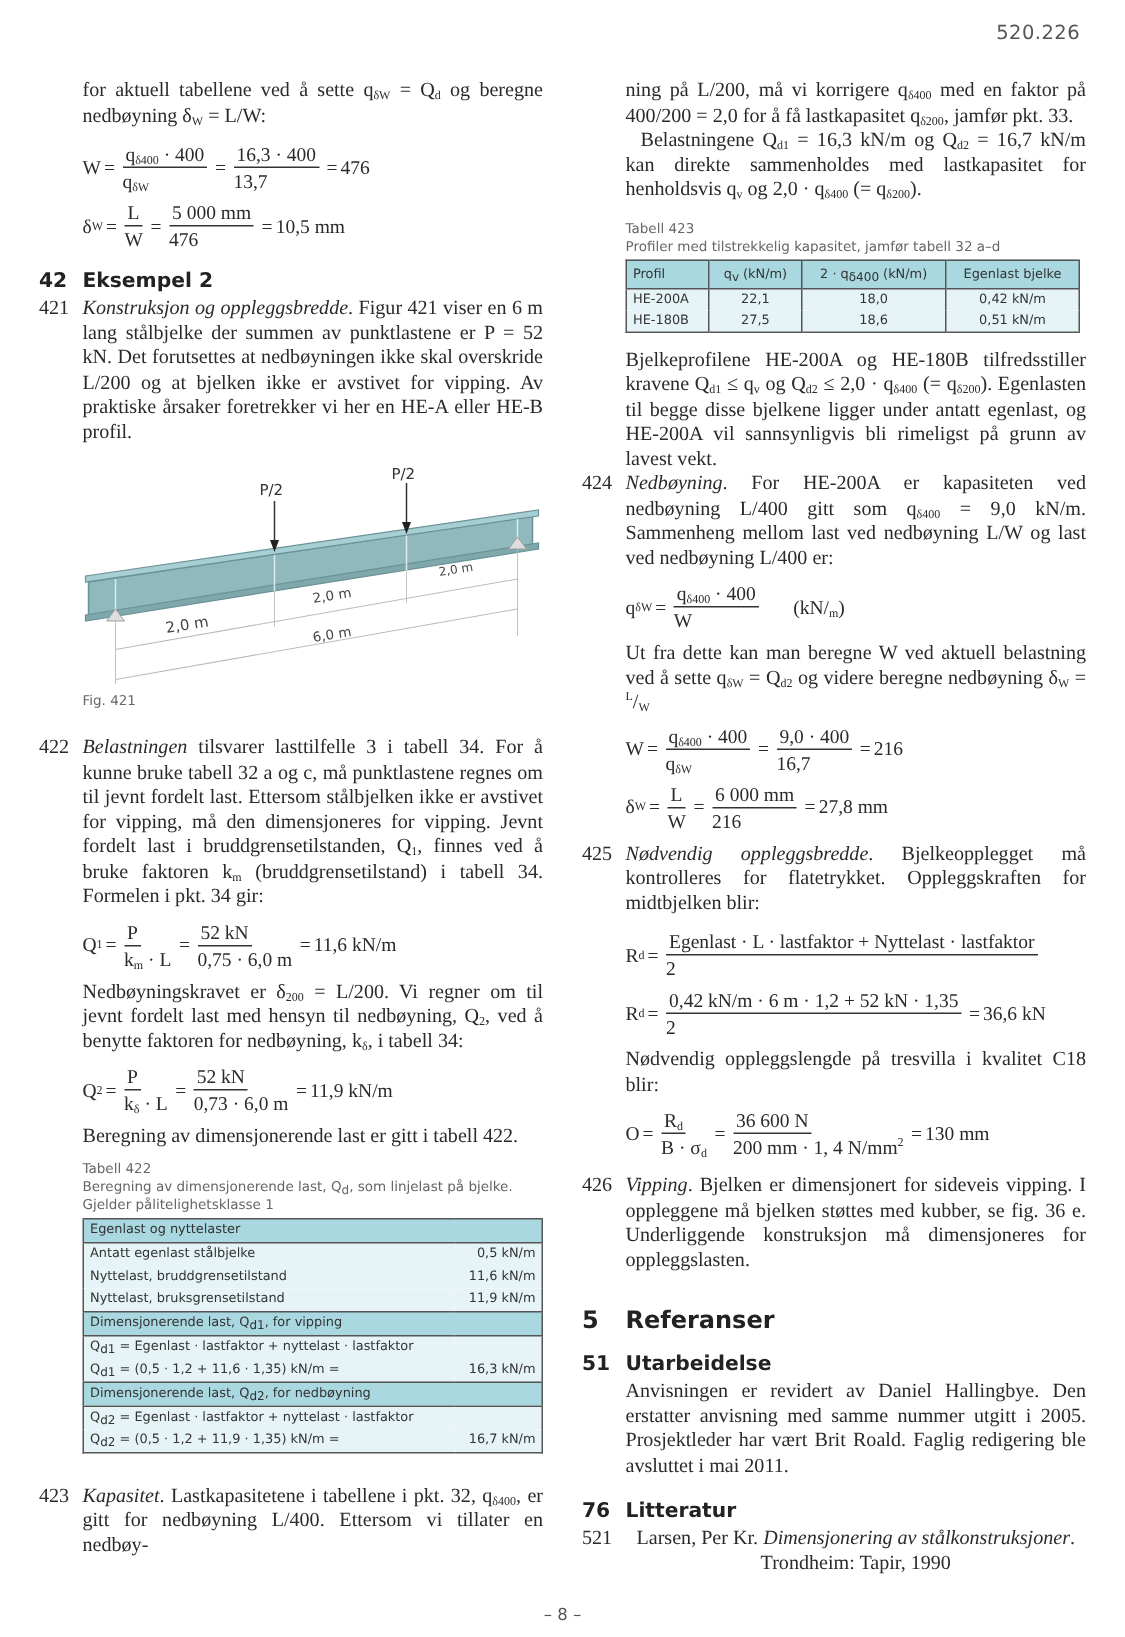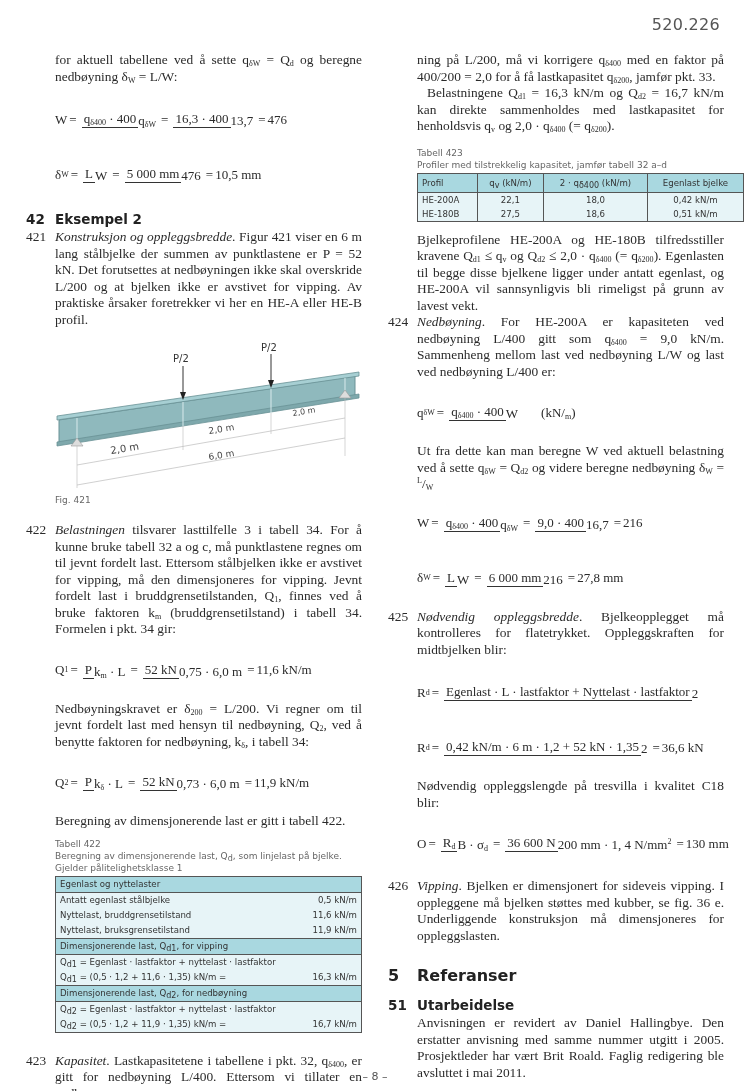--- a/index.html
+++ b/index.html
@@ -1,49 +1,49 @@
 <!DOCTYPE html>
 <html><head>
 <meta charset="utf-8">
 <style>
   html, body { margin: 0; padding: 0; background: #ffffff; }
   body { width: 750px; height: 1091px; position: relative; overflow: hidden;
          font-family: "Liberation Serif", "DejaVu Serif", serif; color: #2a2a2a; font-size: 13.4px; }
   .sans { font-family: "DejaVu Sans", "Liberation Sans", sans-serif; }
   .abs { position: absolute; }
-  .header-num { right: 30px; top: 15px; font-size: 16px; color: #555; letter-spacing: 0.3px; }
+  .header-num { right: 30px; top: 15px; font-size: 13px; color: #555; letter-spacing: 0.3px; }
   .page-num { left: 0; width: 750px; text-align: center; top: 1070px; font-size: 11px; color: #555; }
   .col { position: absolute; top: 52px; }
   .col-left { left: 26px; width: 336px; }
   .col-right { left: 388px; width: 336px; }
   p { margin: 0; line-height: 16.5px; text-align: justify; }
   .indent { padding-left: 29px; }
   .para { position: relative; padding-left: 29px; }
   .para .num { position: absolute; left: 0; top: 0; }
   .para em { font-style: italic; }
   sub { font-size: 8px; vertical-align: -2px; line-height: 0; }
   sup { font-size: 8px; line-height: 0; }
   .eq { display: flex; align-items: center; padding-left: 29px; margin: 6px 0; font-size: 13px; white-space: nowrap; }
-  .frac { display: inline-flex; flex-direction: row; align-items: flex-end; margin: 16px 3px; }
+  .frac { display: inline-flex; flex-direction: column; align-items: flex-start; margin: 0 3px; }
   .frac .nu { border-bottom: 1px solid #333; padding: 0 2px 1px; line-height: 15px; }
   .frac .de { padding-top: 1px; line-height: 15px; }
   .op { margin: 0 2px; }
   h2 { margin: 12px 0 2px; font-family: "DejaVu Sans", sans-serif; font-size: 13.5px; font-weight: bold; color: #222; }
   h2 .hn { display: inline-block; width: 29px; }
   h1 { margin: 22px 0 10px; font-family: "DejaVu Sans", sans-serif; font-size: 16px; font-weight: bold; color: #222; }
   h1 .hn { display: inline-block; width: 29px; }
   .caption { padding-left: 29px; font-family: "DejaVu Sans", sans-serif; font-size: 9px; color: #666; line-height: 12px; }
   .figure { margin-left: 29px; width: 316px; height: 150px; position: relative; }
   table { border-collapse: collapse; font-family: "DejaVu Sans", sans-serif; font-size: 8.6px; color: #333; }
   .t422 { margin-left: 29px; width: 307px; border: 1px solid #555; }
   .t422 td { padding: 2px 4px; height: 11px; }
   .t422 .hdr td { background: #a9d8e0; border-top: 1px solid #555; border-bottom: 1px solid #555; }
   .t422 .row td { background: #e7f4f7; }
   .t422 .val { text-align: right; white-space: nowrap; }
-  .t423 { width: 327px; border: 1px solid #555; }
+  .t423 { width: 303px; border: 1px solid #555; }
   .t423 th { background: #a9d8e0; font-weight: normal; padding: 4px; border-right: 1px solid #555; border-bottom: 1px solid #555; text-align: center; }
   .t423 th:first-child { text-align: left; }
   .t423 td { background: #e7f4f7; padding: 2px 4px; border-right: 1px solid #555; text-align: center; }
   .t423 td:first-child { text-align: left; }
   .unit-frac { font-size: 13px; margin-left: 20px; }
 </style>
 </head>
 <body>
 
 <div class="abs header-num sans">520.226</div>
@@ -366,20 +366,20 @@
   <div class="para" style="margin-top:10px">
     <span class="num">426</span>
     <p><em>Vipping</em><span>. Bjelken er dimensjonert for sideveis vipping. I oppleggene må bjelken støttes med kubber, se fig. 36 e. Underliggende konstruksjon må dimensjoneres for oppleggslasten.</span></p>
   </div>
 
   <h1><span class="hn">5</span><span>Referanser</span></h1>
 
   <h2><span class="hn">51</span><span>Utarbeidelse</span></h2>
   <p class="indent">Anvisningen er revidert av Daniel Hallingbye. Den erstatter anvisning med samme nummer utgitt i 2005. Prosjektleder har vært Brit Roald. Faglig redigering ble avsluttet i mai 2011.</p>
 
-  <h2 style="margin-top:14px"><span class="hn">66</span><span>Litteratur</span></h2>
+  <h2 style="margin-top:14px"><span class="hn">76</span><span>Litteratur</span></h2>
   <div class="para">
     <span class="num">521</span>
     <p style="text-align:center"><span>Larsen, Per Kr. </span><em>Dimensjonering av stålkonstruksjoner</em><span>. Trondheim: Tapir, 1990</span></p>
   </div>
 </div>
 
 <div class="abs page-num sans">– 8 –</div>
 
 </body></html>

